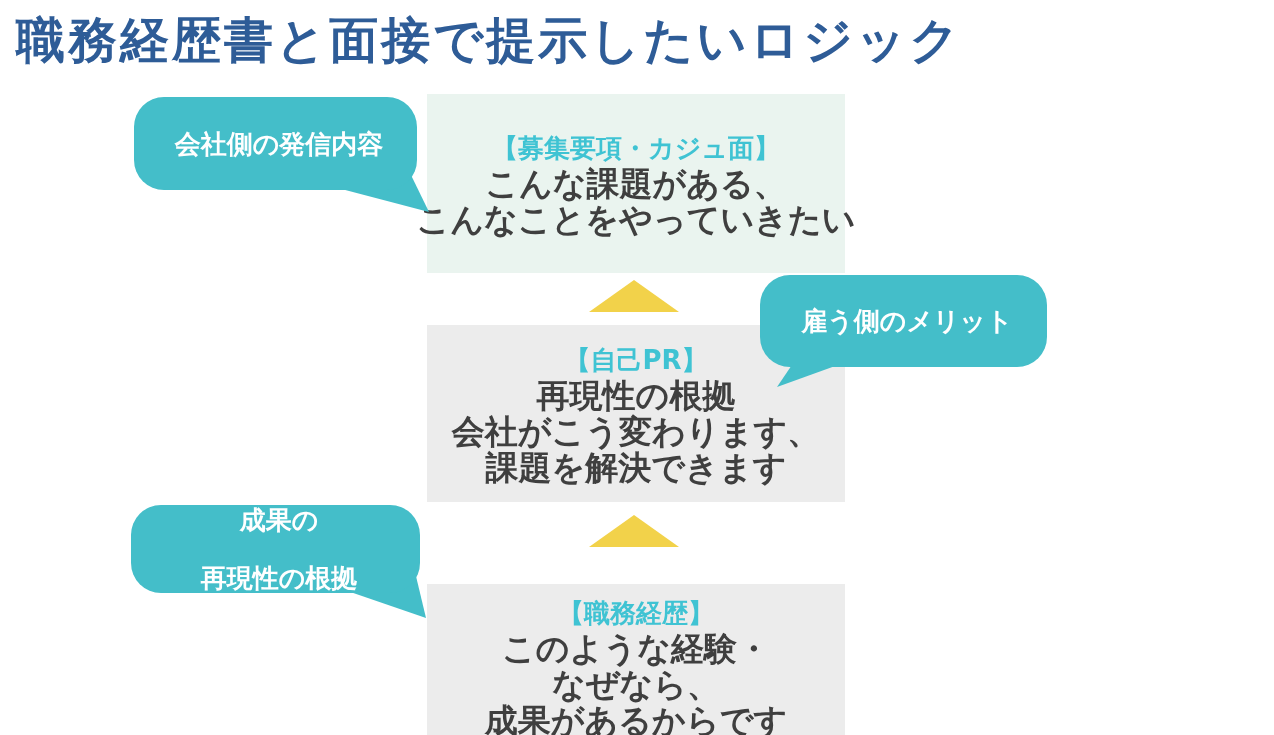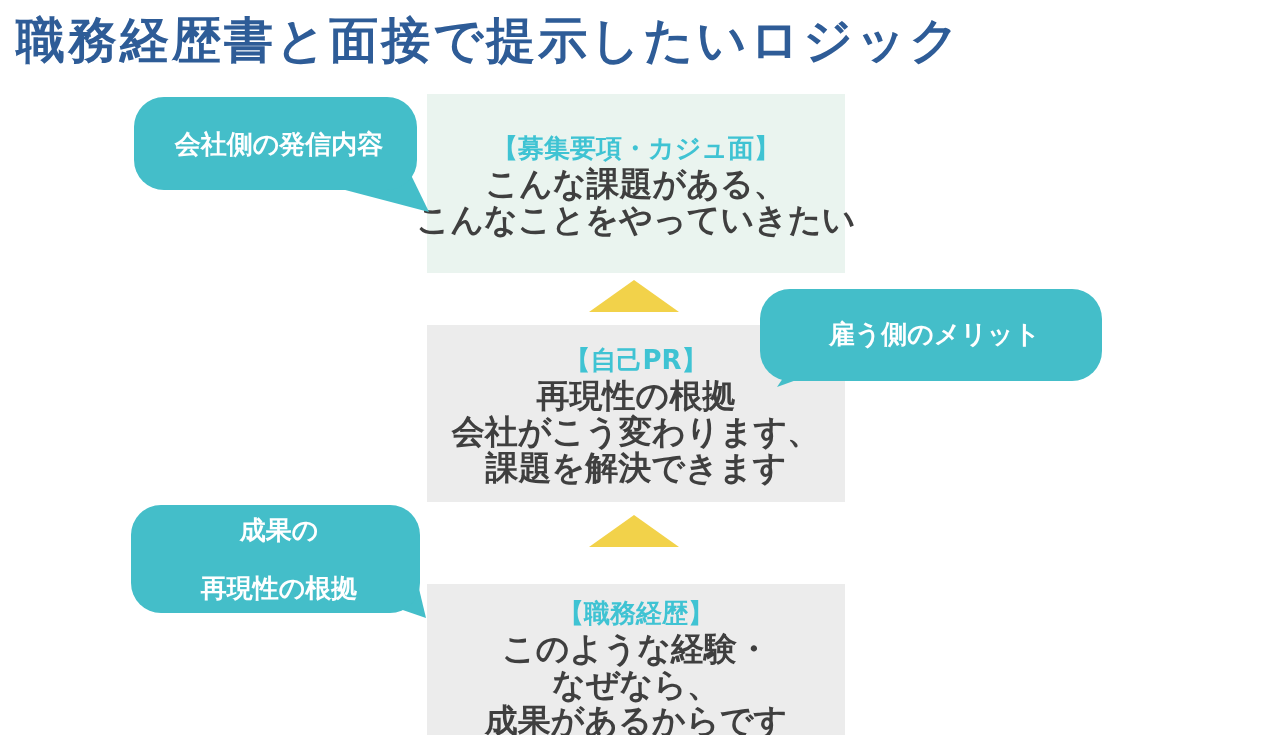--- a/index.html
+++ b/index.html
@@ -55,22 +55,22 @@
     background:var(--teal);
     border-radius:30px;
     display:flex;flex-direction:column;justify-content:center;align-items:center;
     text-align:center;
     color:var(--bubble-text);
     font-size:26px;font-weight:700;line-height:34px;
     white-space:nowrap;
     padding-left:7px;
   }
   .bubble-1{left:134px;top:97px;width:283px;height:93px;}
-  .bubble-2{left:760px;top:289px;width:342px;height:92px;font-family:Liberation Serif, serif;}
-  .bubble-3{left:131px;top:505px;width:289px;height:108px;gap:24px;}
+  .bubble-2{left:760px;top:275px;width:287px;height:92px;}
+  .bubble-3{left:131px;top:505px;width:289px;height:88px;gap:24px;}
   .tail{position:absolute;z-index:1;}
   .tail-1{left:300px;top:165px;}
   .tail-2{left:765px;top:345px;}
   .tail-3{left:320px;top:565px;}
   .tail polygon{fill:var(--teal);}
 </style>
 </head>
 <body>
 
 <div class="canvas">

